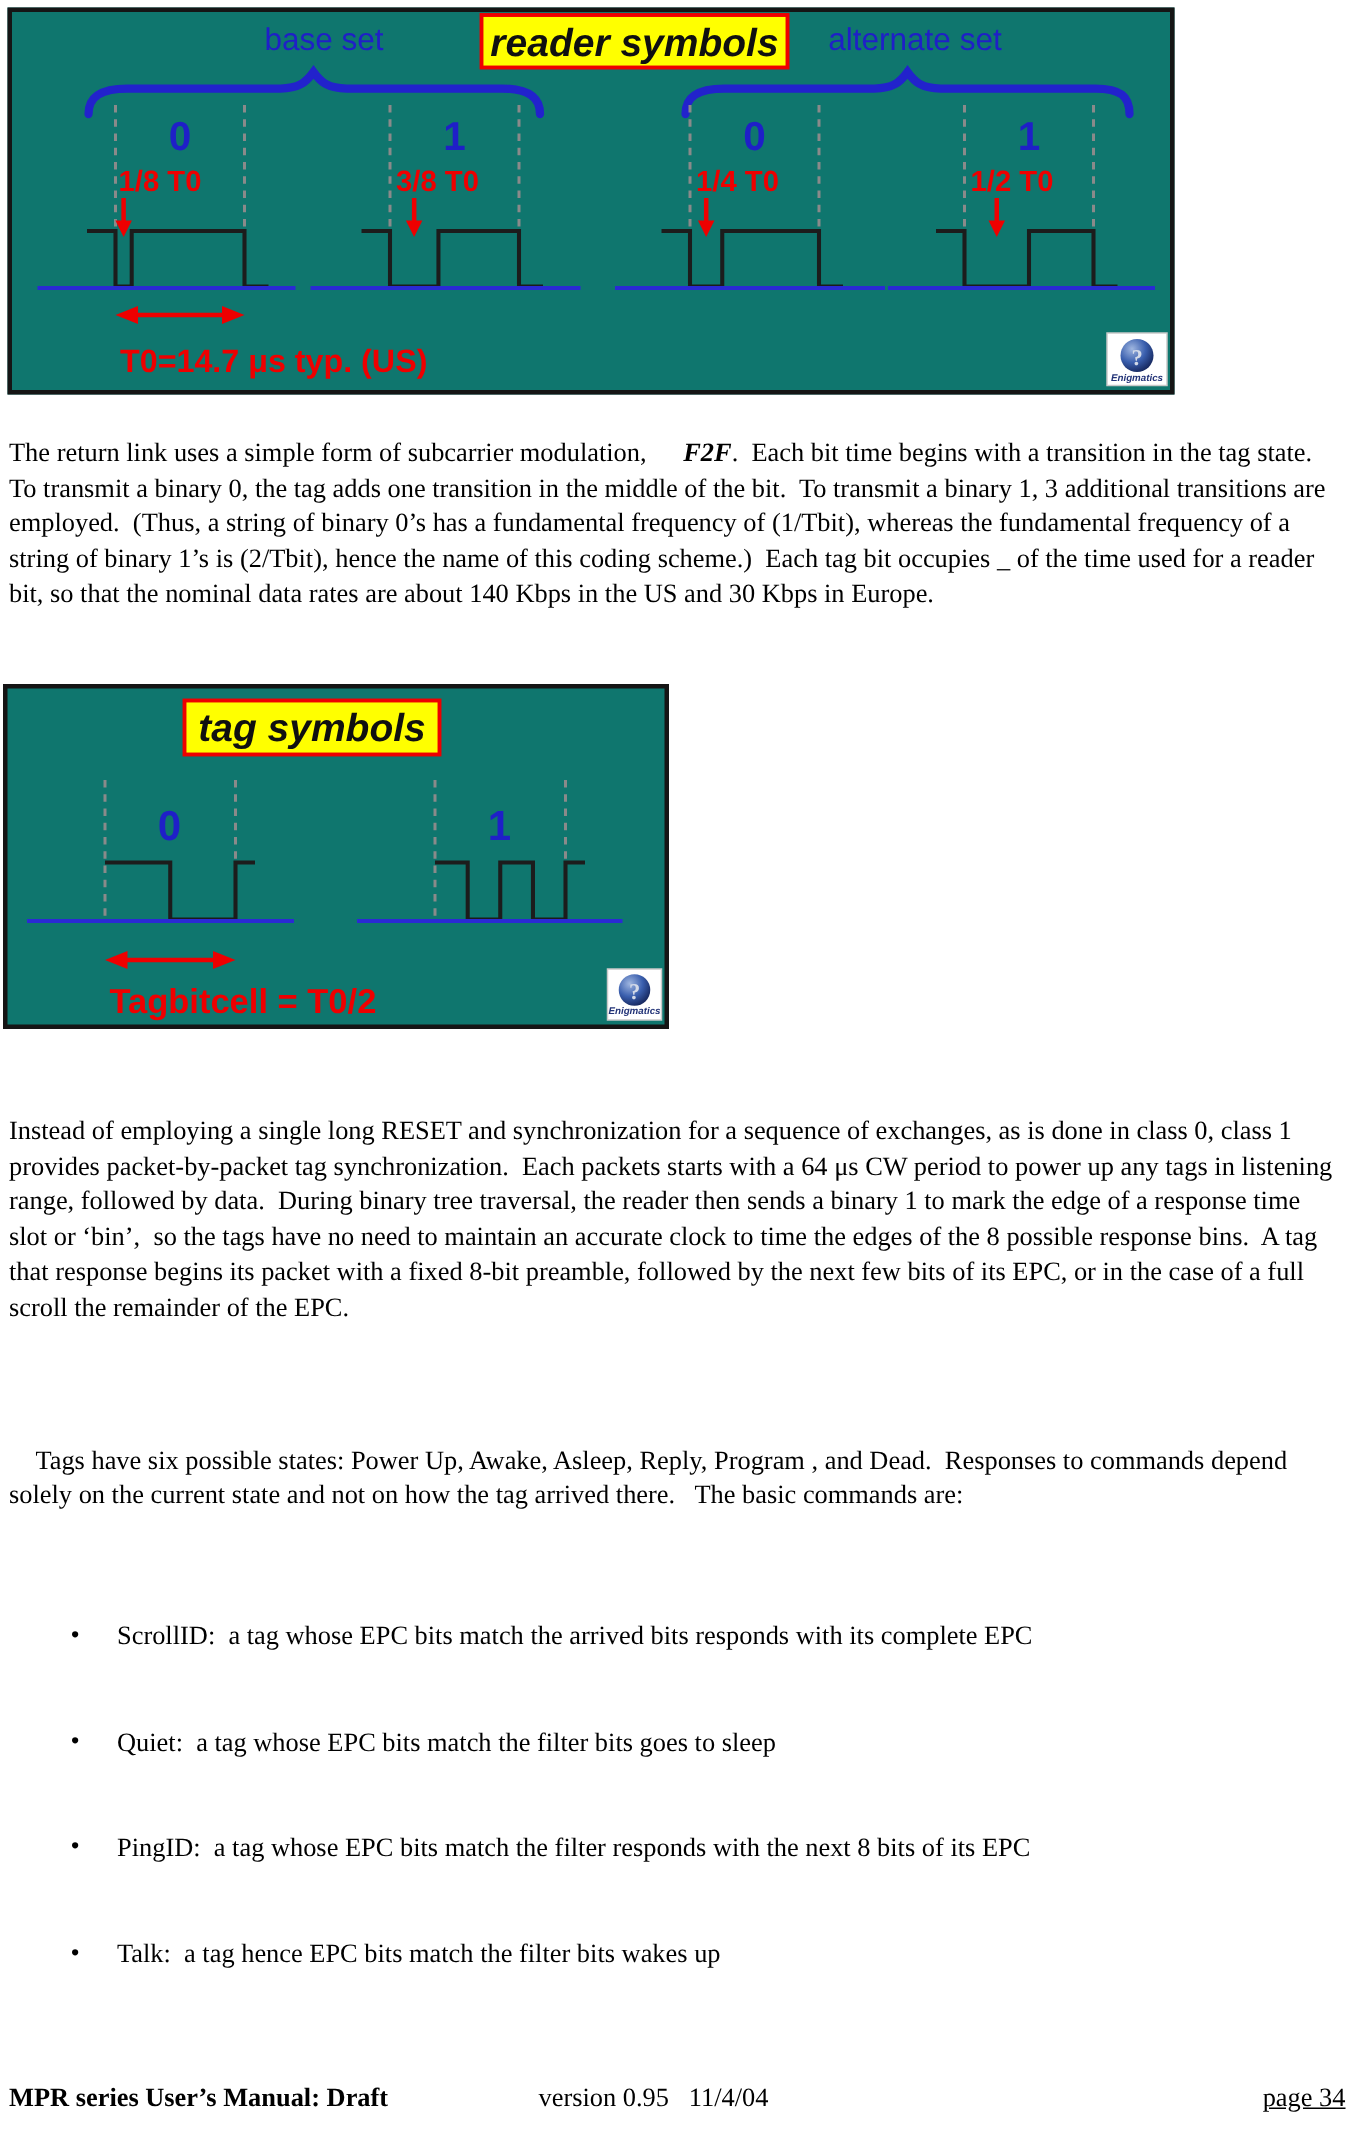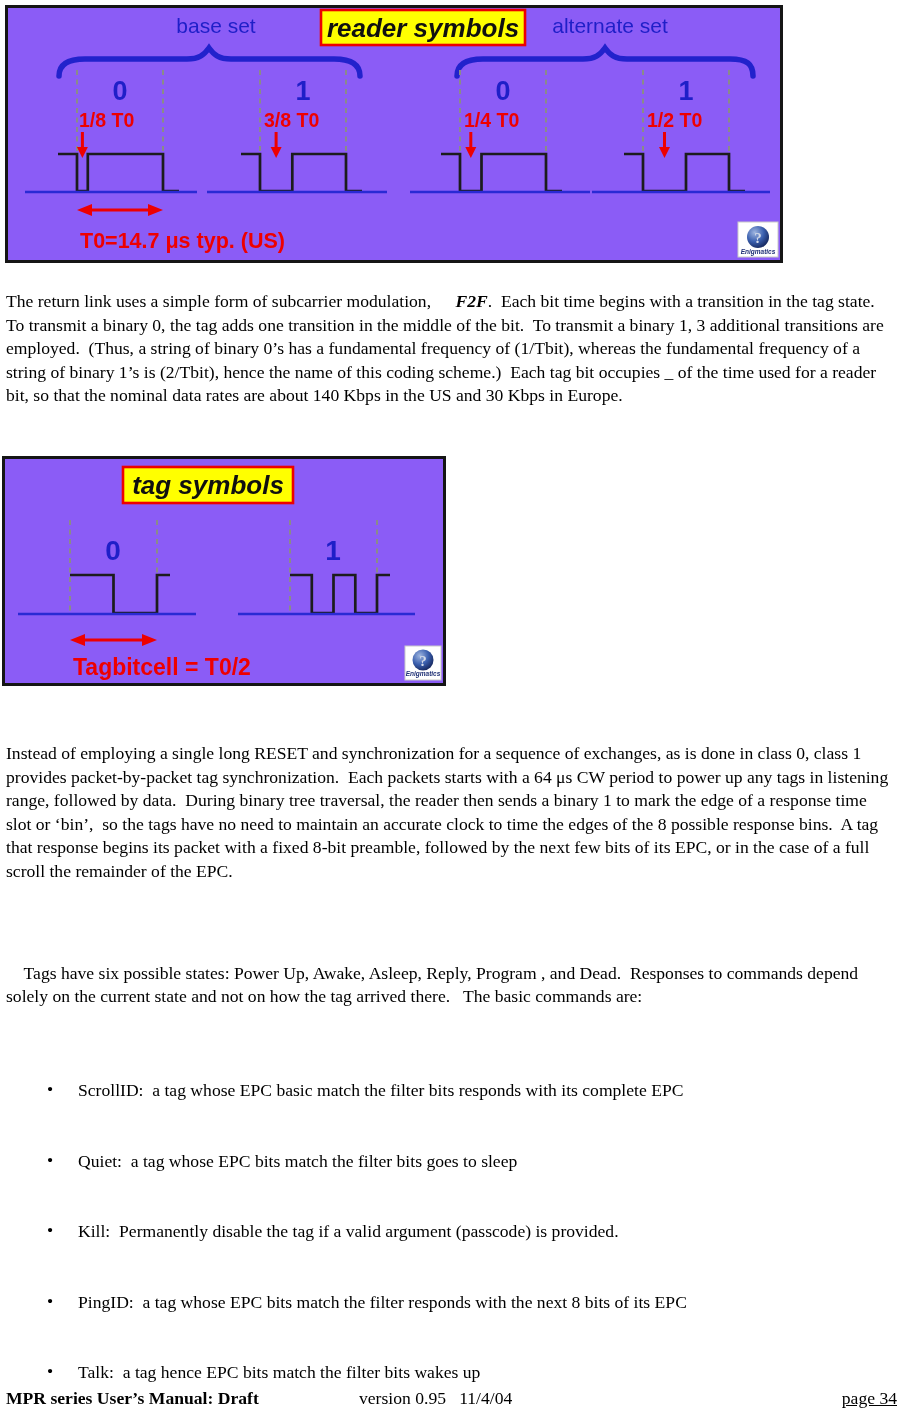--- a/index.html
+++ b/index.html
@@ -1,18 +1,18 @@
 <!DOCTYPE html>
 <html><head>
 <meta charset="utf-8">
 <style>
   html,body{margin:0;padding:0;background:#ffffff;}
   #page{position:relative;width:900px;height:1424px;background:#ffffff;overflow:hidden;
         font-family:"Liberation Serif",serif;color:#000;}
-  .figure{position:absolute;background:#8b5cf6;border:3px solid #151515;box-sizing:border-box;}
+  .figure{position:absolute;background:#0f766e;border:3px solid #151515;box-sizing:border-box;}
   #fig-reader{left:5px;top:5px;width:778px;height:258px;}
   #fig-tag{left:2px;top:456px;width:444px;height:230px;}
   svg{display:block;}
   
   .dash{stroke:#8a8a8a;stroke-width:2;stroke-dasharray:5 4.5;fill:none;}
   .wave{stroke:#1c1c1c;stroke-width:2.7;fill:none;stroke-linejoin:miter;}
   .bline{stroke:#2a2ad4;stroke-width:2.7;}
   .brace{stroke:#2222cc;stroke-width:5.5;fill:none;stroke-linecap:round;}
   .blue-label{fill:#1f1fc8;font:400 21px "Liberation Sans",sans-serif;text-anchor:middle;}
   .bit{fill:#1f1fc8;font:bold 27px "Liberation Sans",sans-serif;text-anchor:middle;}
@@ -160,23 +160,22 @@
         <text class="logo-text" x="418" y="217">Enigmatics</text>
       </g>
     </svg>
   </div>
 
   <div class="para" id="p2">Instead of employing a single long RESET and synchronization for a sequence of exchanges, as is done in class 0, class 1 provides packet-by-packet tag synchronization.  Each packets starts with a 64 μs CW period to power up any tags in listening range, followed by data.  During binary tree traversal, the reader then sends a binary 1 to mark the edge of a response time slot or ‘bin’,  so the tags have no need to maintain an accurate clock to time the edges of the 8 possible response bins.  A tag that response begins its packet with a fixed 8-bit preamble, followed by the next few bits of its EPC, or in the case of a full scroll the remainder of the EPC.</div>
 
   <div class="para" id="p3">
     <span>Tags have six possible states: Power Up, Awake, Asleep, Reply, Program , and Dead.  Responses to commands depend solely on the current state and not on how the tag arrived there.   The basic commands are:</span>
     <ul class="cmds">
-      <li>ScrollID:  a tag whose EPC basic match the filter bits responds with its complete EPC</li>
+      <li>ScrollID:  a tag whose EPC bits match the arrived bits responds with its complete EPC</li>
       <li>Quiet:  a tag whose EPC bits match the filter bits goes to sleep</li>
-      <li>Kill:  Permanently disable the tag if a valid argument (passcode) is provided.</li>
       <li>PingID:  a tag whose EPC bits match the filter responds with the next 8 bits of its EPC</li>
       <li>Talk:  a tag hence EPC bits match the filter bits wakes up</li>
       
       
     </ul>
   </div>
 
   <div class="foot" id="foot-left">MPR series User’s Manual: Draft</div>
   <div class="foot" id="foot-center">version 0.95   11/4/04</div>
   <div class="foot" id="foot-right">page 34</div>

